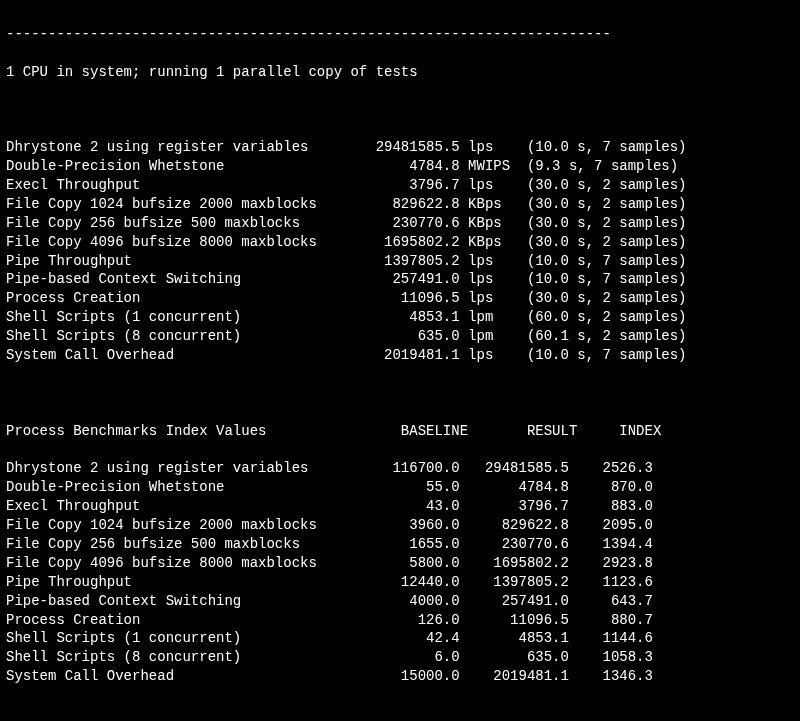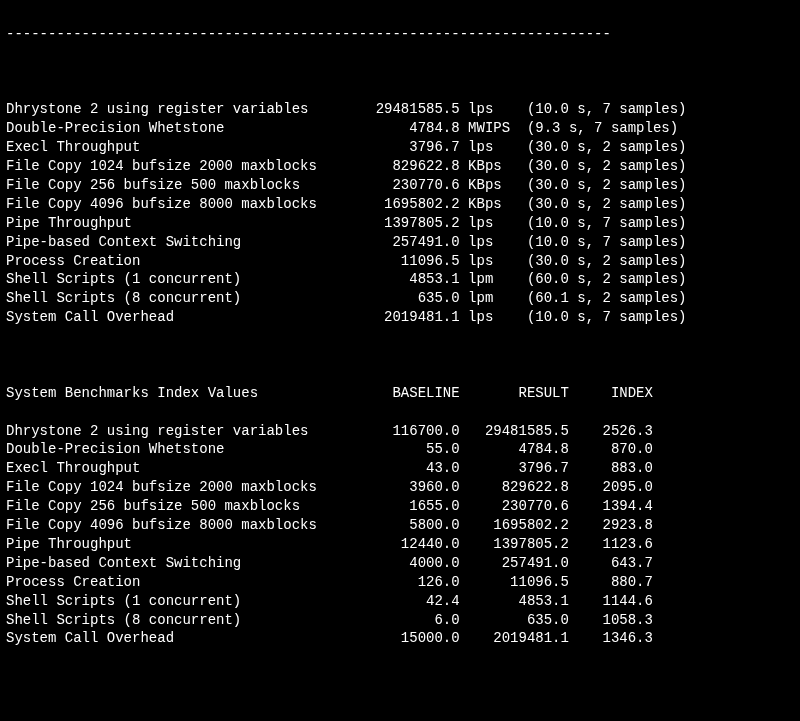--- a/index.html
+++ b/index.html
@@ -24,24 +24,25 @@
   }
   .hdrsep {
     letter-spacing: 0;
   }
 </style>
 </head>
 <body>
 
 <div class="terminal">
 <div class="line hdrsep">------------------------------------------------------------------------</div>
+<div class="line">1 CPU in system; running 1 parallel copy of tests</div>
 <div class="line"> </div>
 <div id="samples-block"><div class="line">Dhrystone 2 using register variables        29481585.5 lps    (10.0 s, 7 samples)</div><div class="line">Double-Precision Whetstone                      4784.8 MWIPS  (9.3 s, 7 samples)</div><div class="line">Execl Throughput                                3796.7 lps    (30.0 s, 2 samples)</div><div class="line">File Copy 1024 bufsize 2000 maxblocks         829622.8 KBps   (30.0 s, 2 samples)</div><div class="line">File Copy 256 bufsize 500 maxblocks           230770.6 KBps   (30.0 s, 2 samples)</div><div class="line">File Copy 4096 bufsize 8000 maxblocks        1695802.2 KBps   (30.0 s, 2 samples)</div><div class="line">Pipe Throughput                              1397805.2 lps    (10.0 s, 7 samples)</div><div class="line">Pipe-based Context Switching                  257491.0 lps    (10.0 s, 7 samples)</div><div class="line">Process Creation                               11096.5 lps    (30.0 s, 2 samples)</div><div class="line">Shell Scripts (1 concurrent)                    4853.1 lpm    (60.0 s, 2 samples)</div><div class="line">Shell Scripts (8 concurrent)                     635.0 lpm    (60.1 s, 2 samples)</div><div class="line">System Call Overhead                         2019481.1 lps    (10.0 s, 7 samples)</div></div>
 <div class="line"> </div>
-<div class="line" id="index-header-line">System Benchmarks Index Values                BASELINE       RESULT     INDEX</div>
+<div class="line" id="index-header-line">Process Benchmarks Index Values                BASELINE       RESULT     INDEX</div>
 <div id="index-block"><div class="line">Dhrystone 2 using register variables          116700.0   29481585.5    2526.3</div><div class="line">Double-Precision Whetstone                        55.0       4784.8     870.0</div><div class="line">Execl Throughput                                  43.0       3796.7     883.0</div><div class="line">File Copy 1024 bufsize 2000 maxblocks           3960.0     829622.8    2095.0</div><div class="line">File Copy 256 bufsize 500 maxblocks             1655.0     230770.6    1394.4</div><div class="line">File Copy 4096 bufsize 8000 maxblocks           5800.0    1695802.2    2923.8</div><div class="line">Pipe Throughput                                12440.0    1397805.2    1123.6</div><div class="line">Pipe-based Context Switching                    4000.0     257491.0     643.7</div><div class="line">Process Creation                                 126.0      11096.5     880.7</div><div class="line">Shell Scripts (1 concurrent)                      42.4       4853.1    1144.6</div><div class="line">Shell Scripts (8 concurrent)                       6.0        635.0    1058.3</div><div class="line">System Call Overhead                           15000.0    2019481.1    1346.3</div></div>
 
 
 
 
 
 
 
 </div>
 

